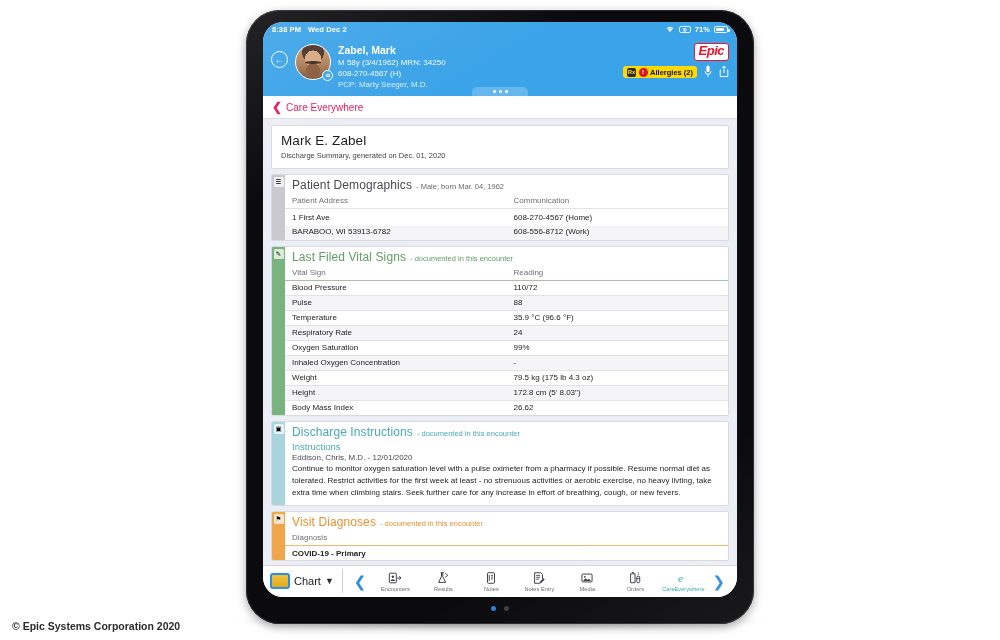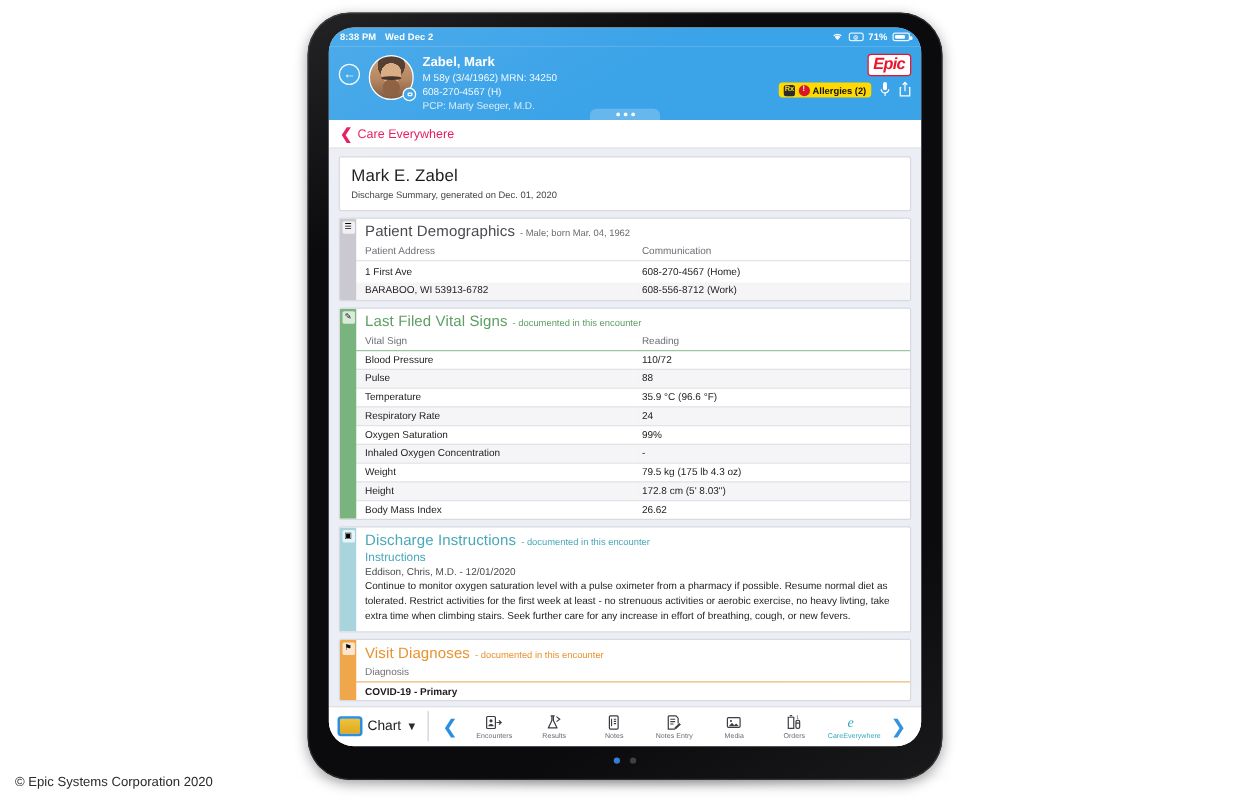--- a/index.html
+++ b/index.html
@@ -214,21 +214,21 @@
   .tb-item { display:flex; flex-direction:column; align-items:center; gap:1px; width: 48px; }
   .tb-ico { height:15px; display:flex; align-items:center; justify-content:center; color:#3a3a40; }
   .tb-ico svg { display:block; }
   .tb-label { font-size: 5.6px; color:#6a6a70; letter-spacing:.05px; white-space:nowrap; }
   .tb-item.active .tb-ico { color:#2aa8b8; }
   .tb-item.active .tb-label { color:#2aa8b8; }
 
   
   .copyright {
     position:absolute; left: 12px; bottom: 8px;
-    font-size: 10.5px; color:#2b2b2e;
+    font-size: 10.5px; color:#2b2b2e;font-weight:bold;
   }
 </style>
 </head>
 <body>
 
 <div id="stage">
 
   <div class="floor-shadow"></div>
 
   <div class="device">

